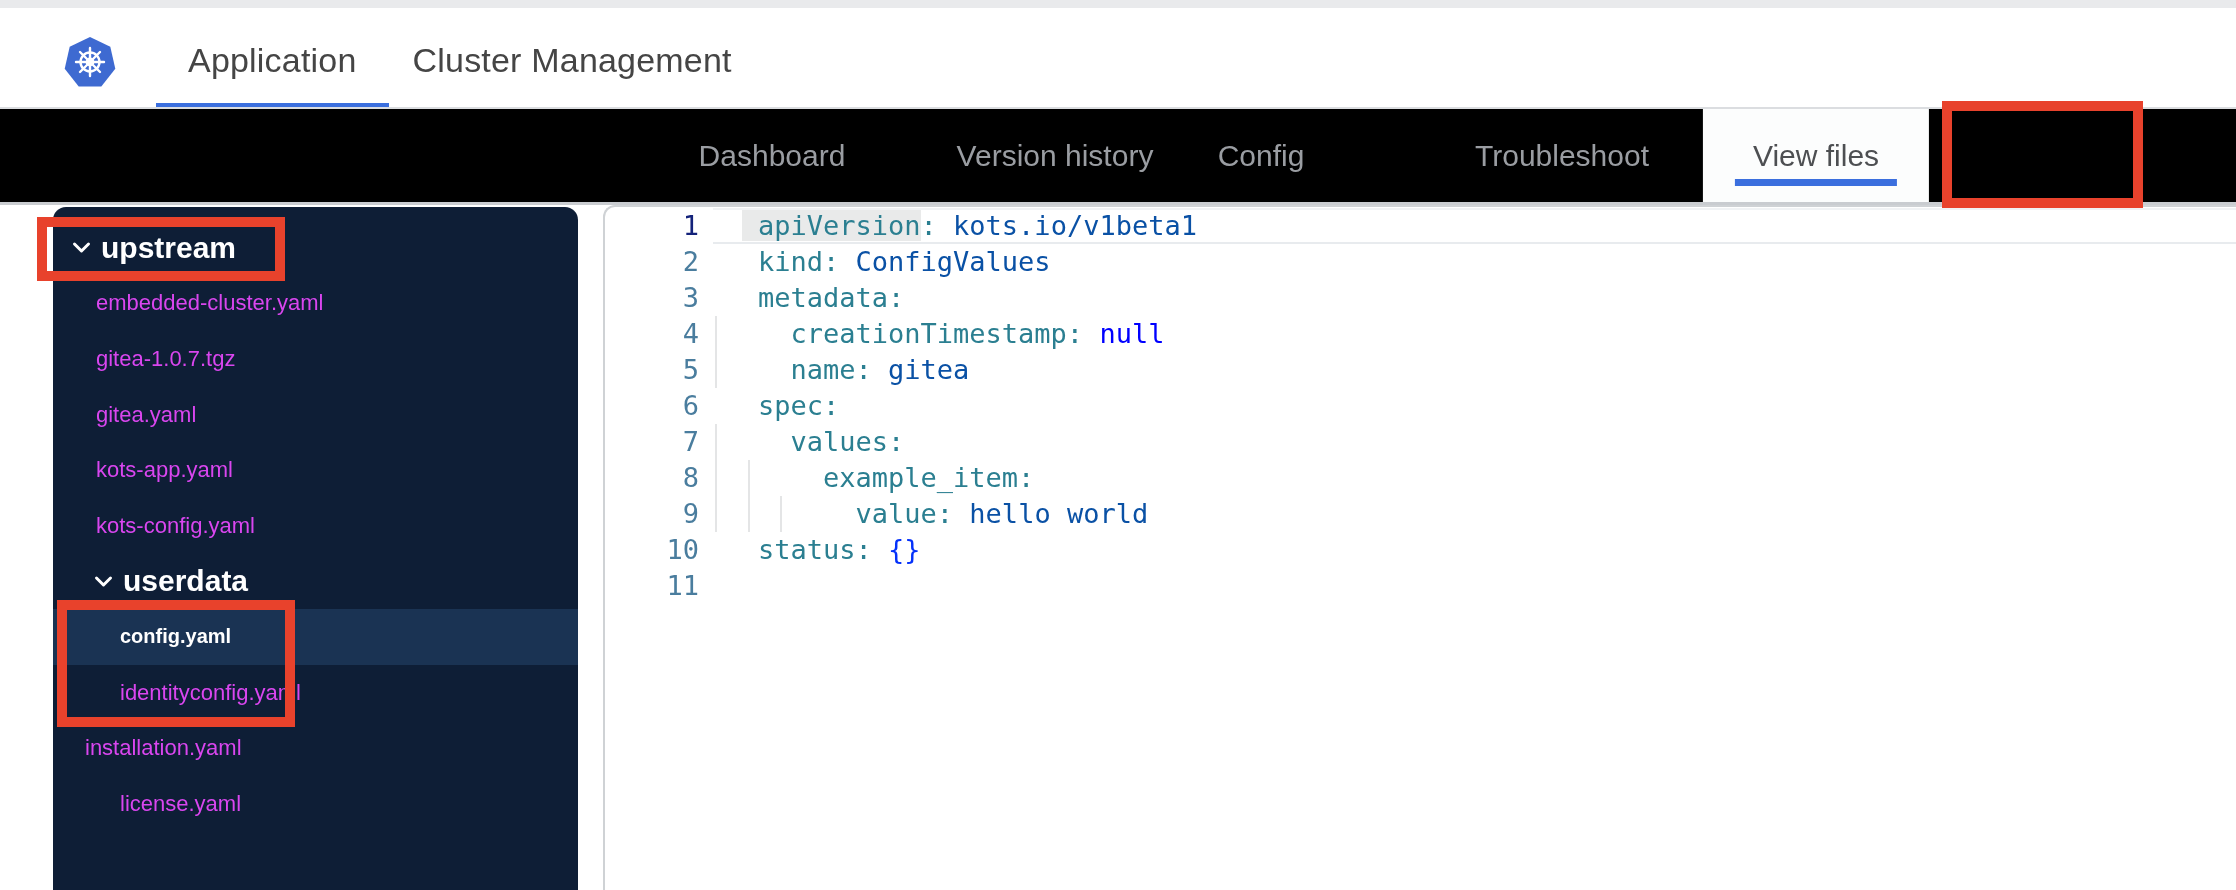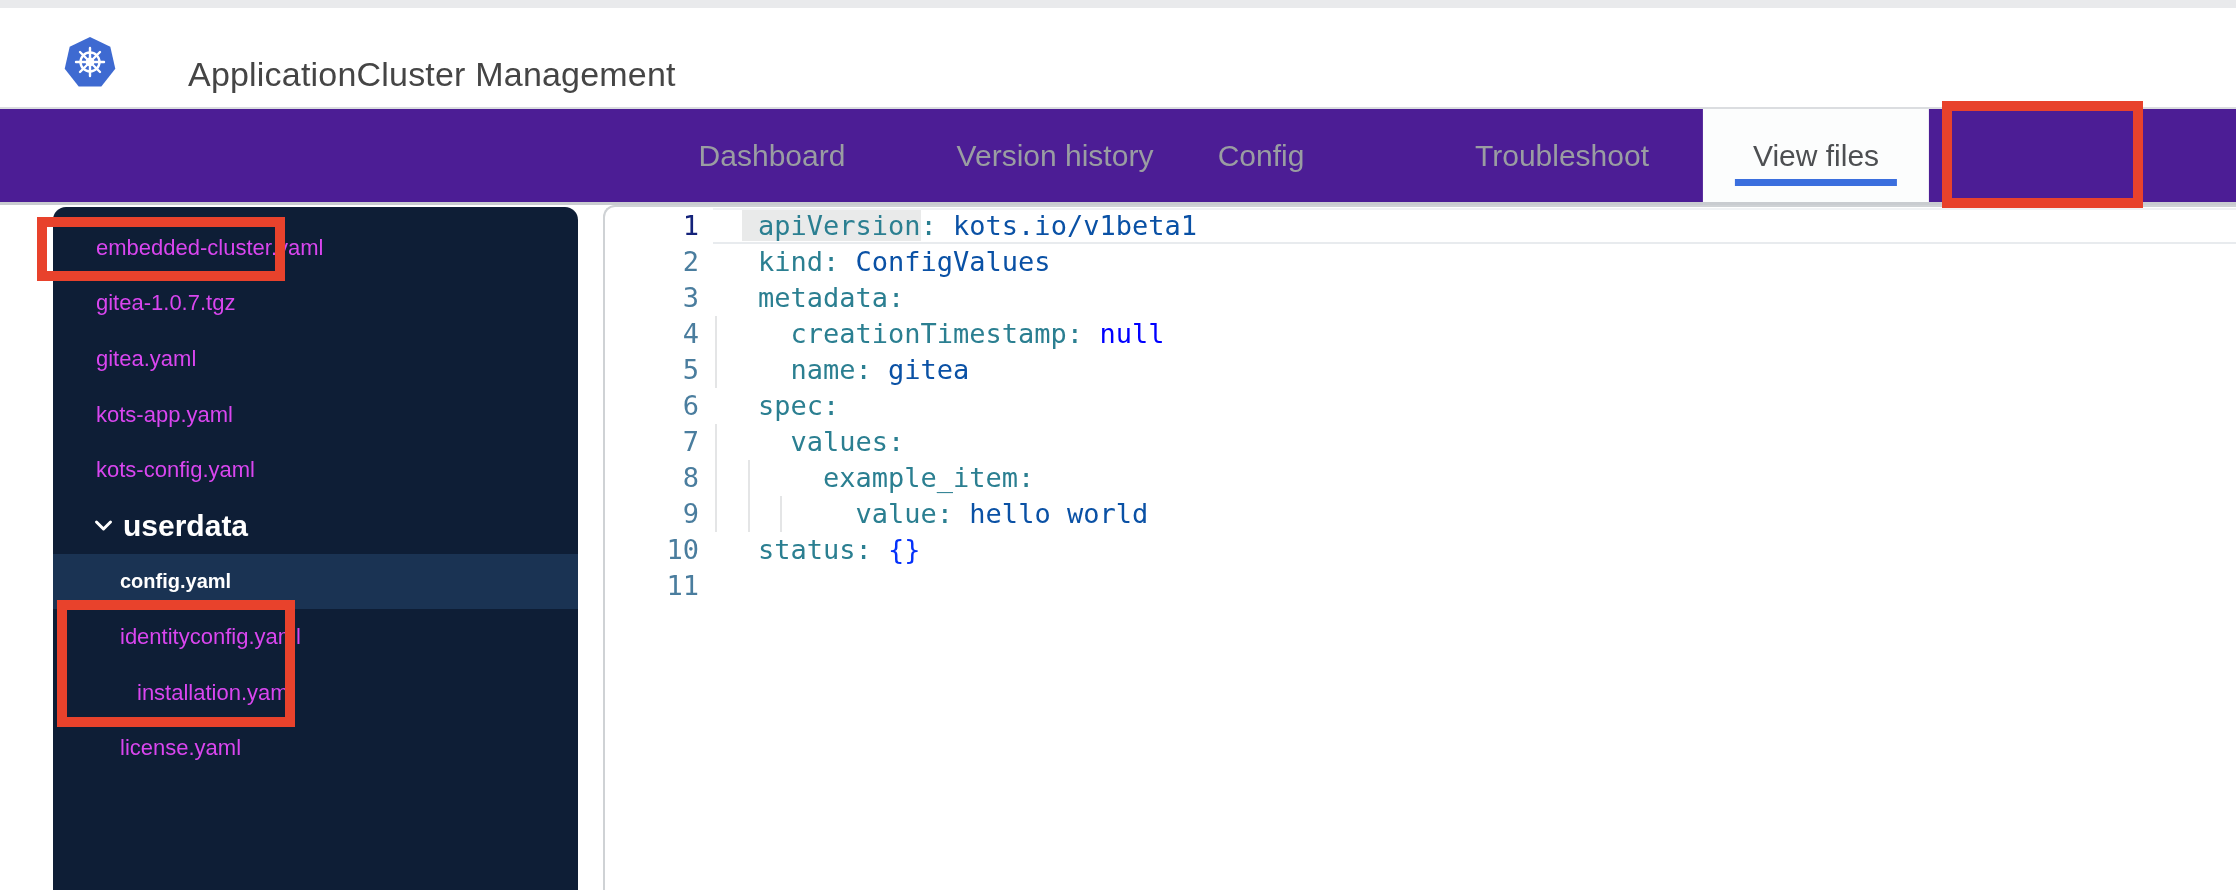--- a/index.html
+++ b/index.html
@@ -7,28 +7,28 @@
     width:2236px;height:890px;position:relative;overflow:hidden;
     background:#ffffff;font-family:"Liberation Sans",sans-serif;
     -webkit-font-smoothing:antialiased;
   }
   
   .top-strip{position:absolute;left:0;top:0;width:2236px;height:8px;background:#e9eaec;}
 
   
   .header{position:absolute;left:0;top:8px;width:2236px;height:100px;background:#ffffff;}
   .logo{position:absolute;left:64px;top:28px;width:52px;height:54px;cursor:pointer;}
-  .top-tabs{position:absolute;left:188px;top:16px;height:100%;display:flex;align-items:flex-end;}
+  .top-tabs{position:absolute;left:188px;top:2px;height:100%;display:flex;gap:56px;align-items:flex-end;}
   .top-tab{position:relative;height:100%;display:flex;align-items:center;
     font-size:34px;color:#454545;letter-spacing:.2px;cursor:pointer;}
   .top-tab.active::after{content:"";position:absolute;left:-32px;right:-32px;bottom:0;height:7px;
     background:var(--accent-blue);}
 
   
-  .subnav{position:absolute;left:0;top:107px;width:2236px;height:98px;background:#4c1d95;
+  .subnav{position:absolute;left:0;top:107px;width:2236px;height:98px;background:#000000;
     border-top:2px solid #dbdde0;border-bottom:3px solid #c9ccd0;box-sizing:border-box;text-align:center;}
   .subnav-tab{position:absolute;top:0;height:100%;display:flex;align-items:center;
     transform:translateX(-50%);font-size:30px;color:#9a9da2;white-space:nowrap;cursor:pointer;}
   .subnav-tab:nth-child(1){left:772px;}
   .subnav-tab:nth-child(2){left:1055px;}
   .subnav-tab:nth-child(3){left:1261px;}
   .subnav-tab:nth-child(4){left:1562px;}
   .subnav-tab:nth-child(5){left:1816px;}
   .subnav-tab:nth-child(6){left:2031px;}
   .subnav-tab.active{background:#fcfdfd;color:#4d4f52;padding:0 50px;}
@@ -100,20 +100,26 @@
 
 <div class="subnav">
     <div class="subnav-tab">Dashboard</div>
     <div class="subnav-tab">Version history</div>
     <div class="subnav-tab">Config</div>
     <div class="subnav-tab">Troubleshoot</div>
     <div class="subnav-tab active">View files</div>
   </div>
 
 <div class="sidebar">
+    <div class="tree-row folder" style="padding-left: 19px;">
+      <svg viewBox="0 0 19 13" class="chev" width="19" height="13">
+        <polyline points="2.5,3 9.5,10 16.5,3" fill="none" stroke="#ffffff" stroke-width="3" stroke-linecap="round" stroke-linejoin="round"></polyline>
+      </svg>
+      <span>upstream</span>
+    </div>
     <div class="tree-row file" style="padding-left: 43px;">
       <span>embedded-cluster.yaml</span>
     </div>
     <div class="tree-row file" style="padding-left: 43px;">
       <span>gitea-1.0.7.tgz</span>
     </div>
     <div class="tree-row file" style="padding-left: 43px;">
       <span>gitea.yaml</span>
     </div>
     <div class="tree-row file" style="padding-left: 43px;">
@@ -127,21 +133,21 @@
         <polyline points="2.5,3 9.5,10 16.5,3" fill="none" stroke="#ffffff" stroke-width="3" stroke-linecap="round" stroke-linejoin="round"></polyline>
       </svg>
       <span>userdata</span>
     </div>
     <div class="tree-row file selected" style="padding-left: 67px;">
       <span>config.yaml</span>
     </div>
     <div class="tree-row file" style="padding-left: 67px;">
       <span>identityconfig.yaml</span>
     </div>
-    <div class="tree-row file" style="padding-left: 84px;">
+    <div class="tree-row file" style="padding-left: 32px;">
       <span>installation.yaml</span>
     </div>
     <div class="tree-row file" style="padding-left: 67px;">
       <span>license.yaml</span>
     </div>
   </div>
 
 <div class="editor">
     <div class="code-row current"><div class="gutter">1</div><div class="code-content"><span class="tk tk-key hl">apiVersion</span><span class="tk tk-punc">:</span><span class="tk tk-plain"> </span><span class="tk tk-string">kots.io/v1beta1</span></div></div>
     <div class="code-row"><div class="gutter">2</div><div class="code-content"><span class="tk tk-key">kind</span><span class="tk tk-punc">:</span><span class="tk tk-plain"> </span><span class="tk tk-string">ConfigValues</span></div></div>

